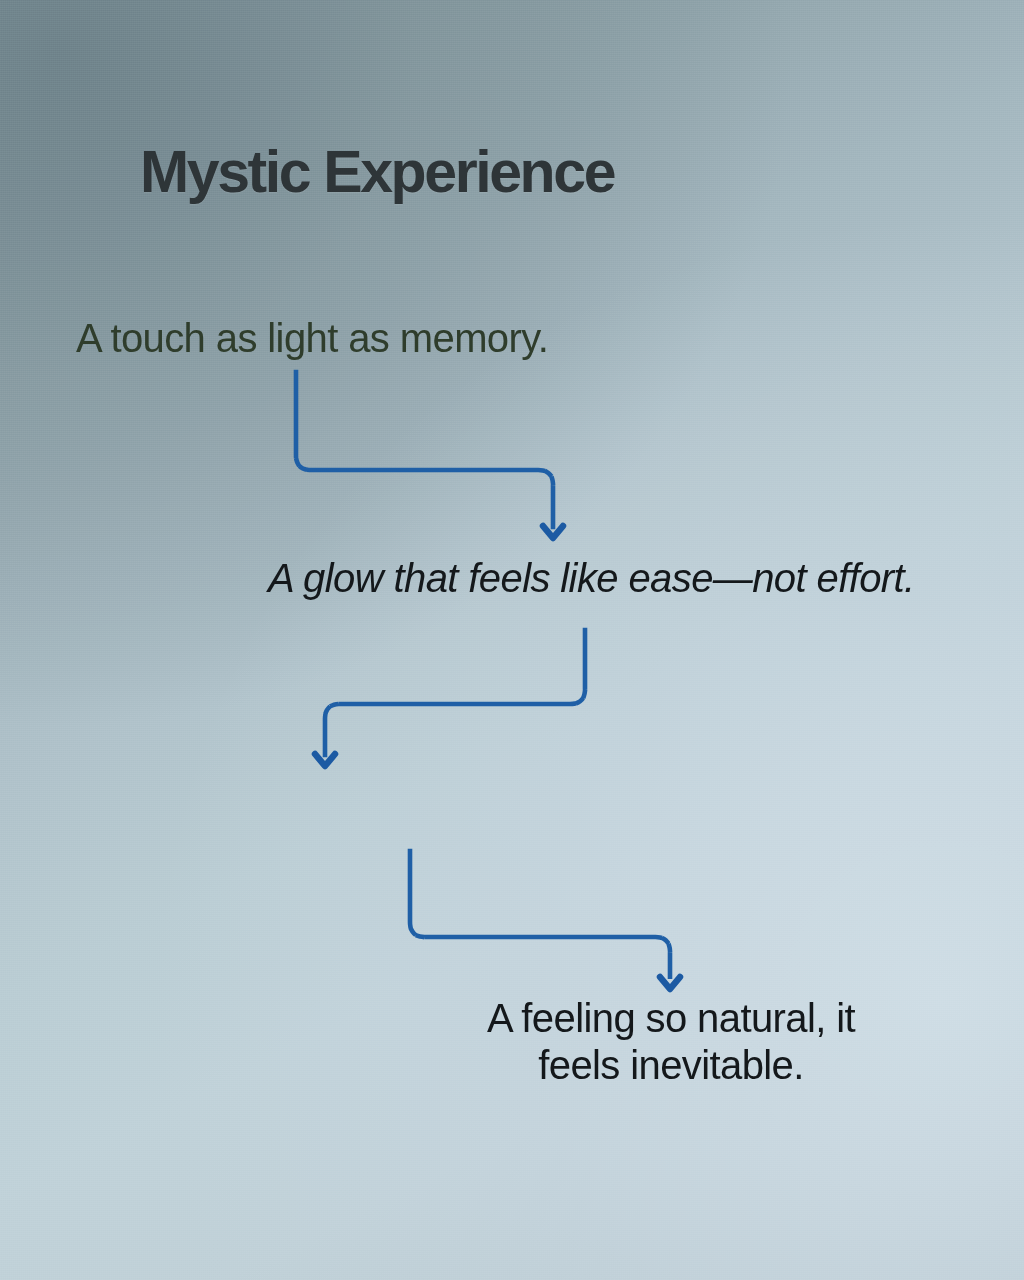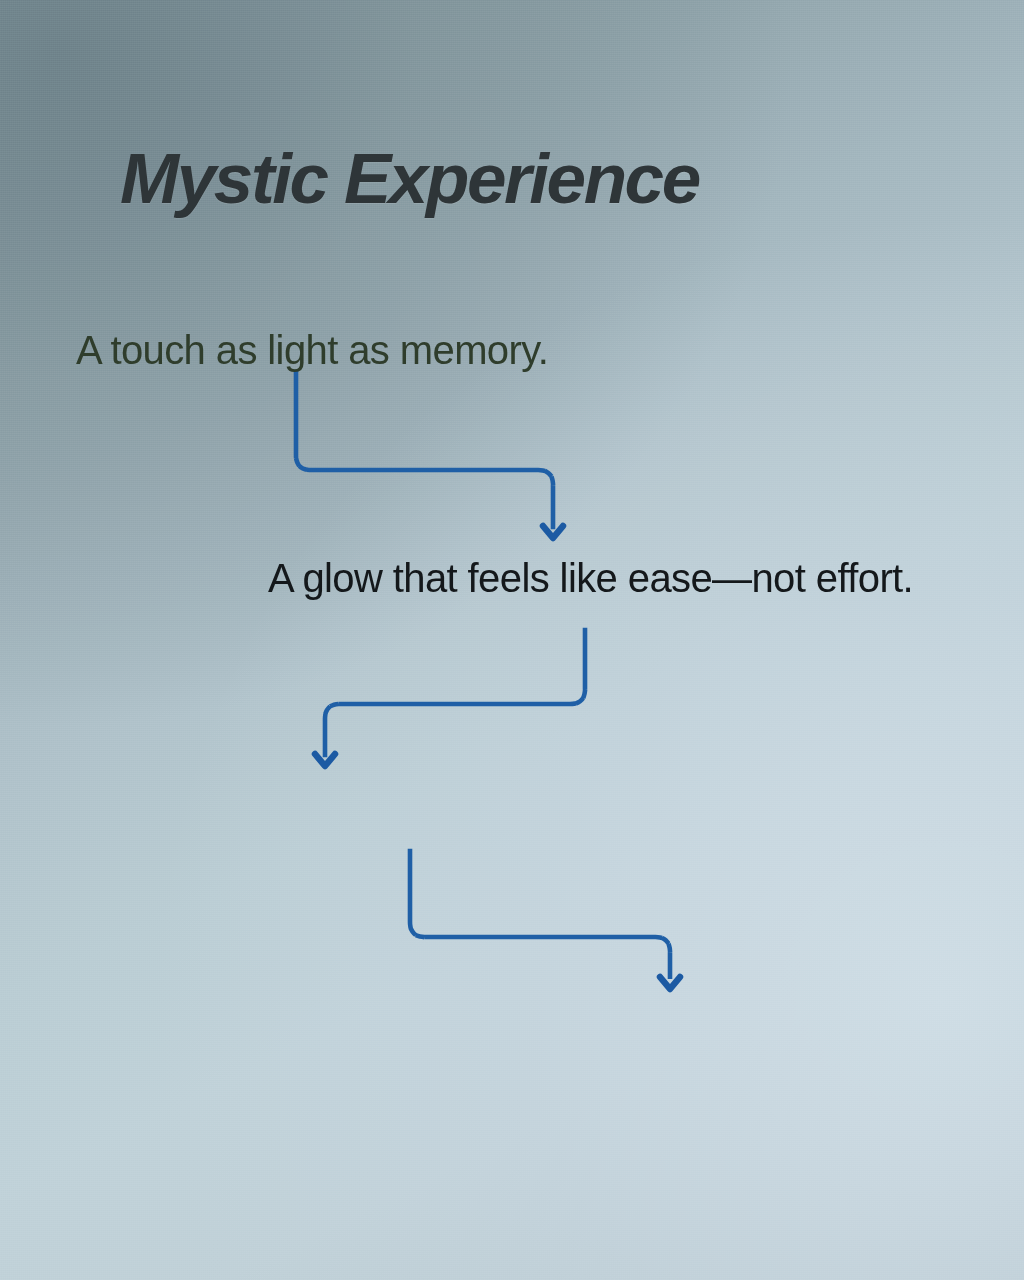--- a/index.html
+++ b/index.html
@@ -42,52 +42,51 @@
     opacity: 0.055;
     background-image:
       repeating-linear-gradient(0deg, rgba(255,255,255,0.5) 0px, rgba(255,255,255,0.5) 1px, rgba(0,0,0,0.35) 1px, rgba(0,0,0,0.35) 2px),
       repeating-linear-gradient(90deg, rgba(255,255,255,0.4) 0px, rgba(255,255,255,0.4) 1px, rgba(0,0,0,0.3) 1px, rgba(0,0,0,0.3) 2px);
     mix-blend-mode: overlay;
   }
 
   
   #title {
     position: absolute;
-    left: 120px;
+    left: 140px;
     top: 143px;
     width: 820px;
-    font-size: 71px;
+    font-size: 59px;
     line-height: 1.0;
     font-weight: 900;
     letter-spacing: -2.4px;
     color: #2e3538;
     white-space: nowrap;
     text-shadow: 0 1px 1px rgba(255,255,255,0.10);
-    font-style: italic;
   }
 
   
   .step {
     position: absolute;
     font-size: 40px;
     line-height: 1.18;
     font-weight: 400;
     letter-spacing: -0.6px;
     white-space: nowrap;
   }
   #step-1 {
     left: 76px;
     top: 315px;
     color: #2f3d2c;
-    margin-top: 12px;
   }
   #step-2 {
     left: 268px;
     top: 555px;
     color: #14181b;
+    font-style: italic;
   }
   #step-3 {
     left: 86px;
     top: 783px;
     color: #14181b;
   }
   #step-4 {
     left: 446px;
     top: 995px;
     width: 450px;
@@ -143,14 +142,18 @@
   <svg class="connector" viewBox="0 0 1024 1280" xmlns="http://www.w3.org/2000/svg">
     <path class="conn-path" d="M 410,851 L 410,922 Q 410,937 425,937 L 655,937 Q 670,937 670,952 L 670,978"></path>
     <path class="arrow-head" d="M 660,977 L 670,989 L 680,977"></path>
   </svg>
 
   <div class="step" id="step-1">A touch as light as memory.</div>
 
   <div class="step" id="step-2">A glow that feels like ease—not effort.</div>
 
 
+  <div class="step" id="step-4">
+    <span>A feeling so natural, it</span>
+    <span class="l2">feels inevitable.</span>
+  </div>
 
 </div>
 
 </body></html>

